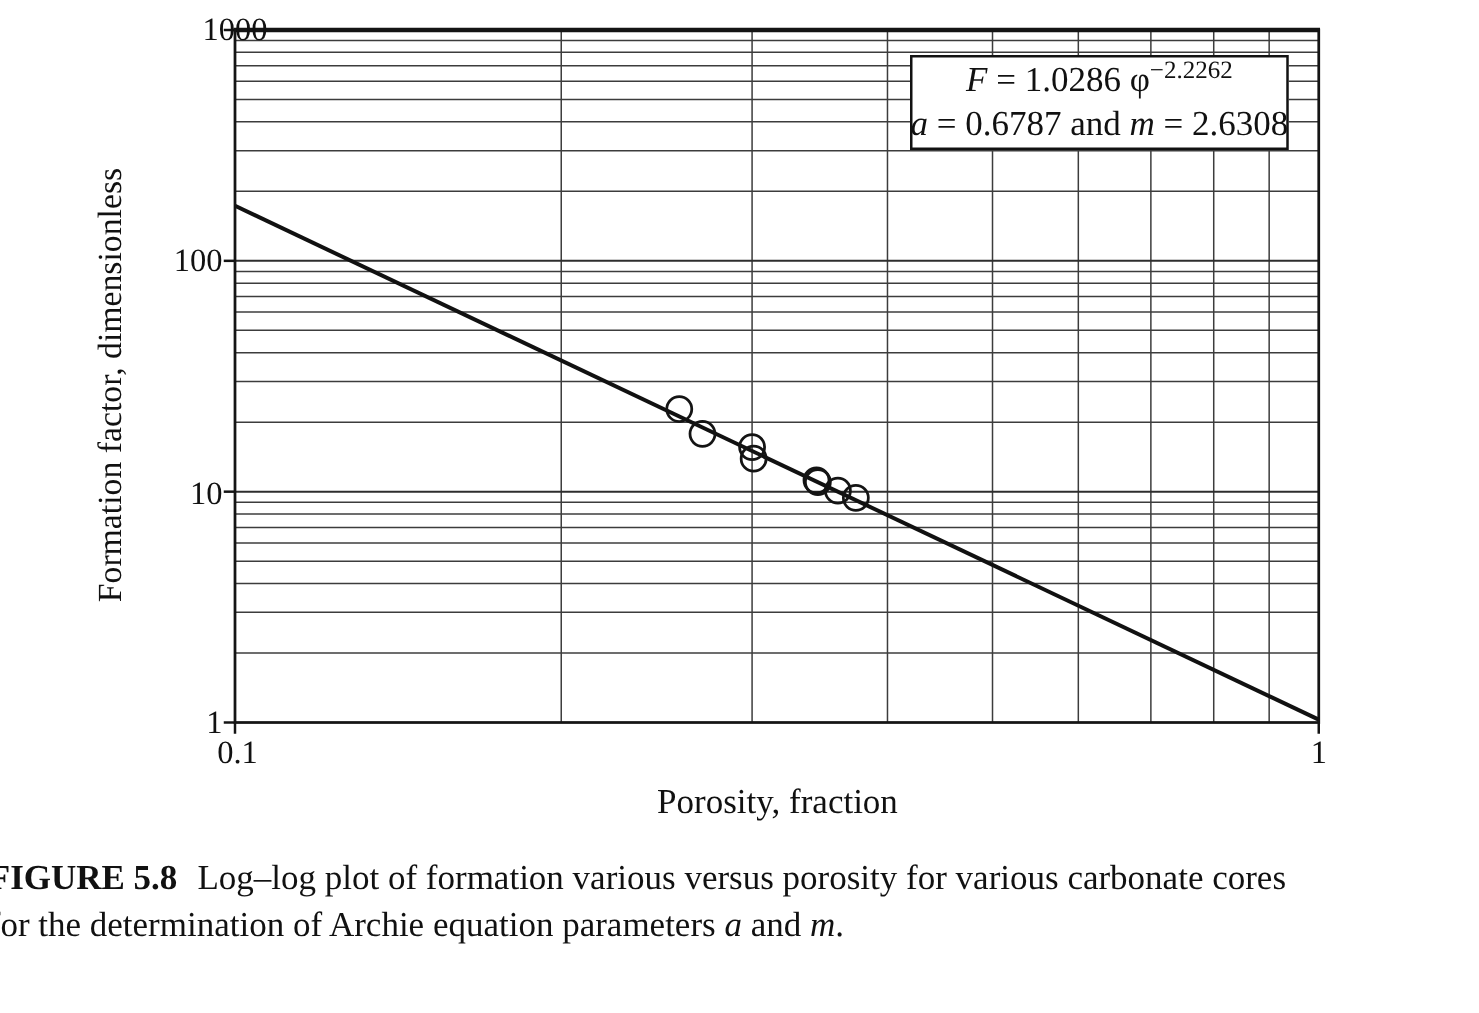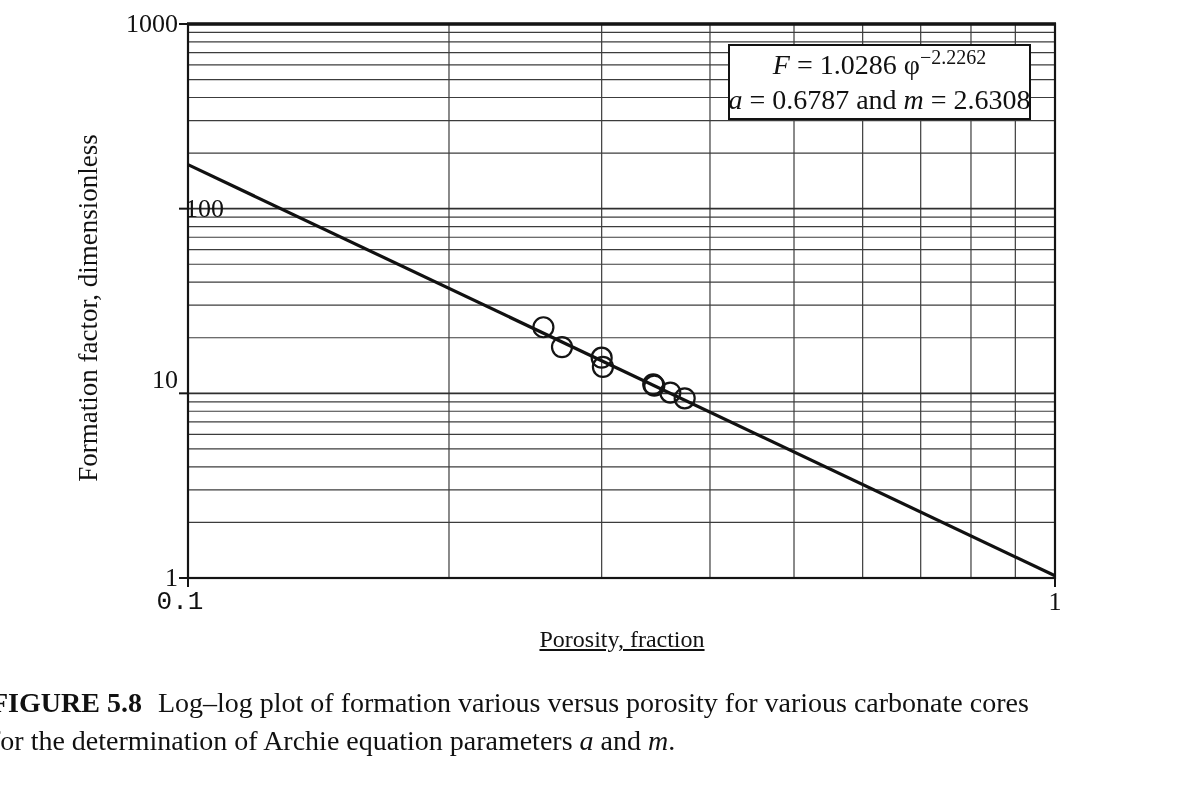--- a/index.html
+++ b/index.html
@@ -15,21 +15,21 @@
   .xtick{
     position:absolute; width:100px; text-align:center;
     font-size:26px; height:32px; line-height:32px; color:#111;
   }
   .ylabel{
     position:absolute; left:88px; top:308px; transform:translate(-50%,-50%) rotate(-90deg);
     font-size:27px; white-space:nowrap; color:#111;
   }
   .xlabel{
     position:absolute; left:622px; top:626px; transform:translateX(-50%);
-    font-size:24px; white-space:nowrap; color:#111;text-decoration:underline;
+    font-size:28px; white-space:nowrap; color:#111;
   }
   .eq-box{
     position:absolute; left:728px; top:44px; width:303px; height:76px;
     box-sizing:border-box; border:2.5px solid #121212; background:#ffffff;
     display:flex; flex-direction:column; justify-content:center; align-items:center;
     font-size:28px; line-height:35px; white-space:nowrap;
   }
   .eq-box sup{font-size:20px; line-height:0;}
   .caption{
     position:absolute; left:-9px; top:684px; width:1200px;
@@ -105,18 +105,18 @@
     <div><i>F</i><span> = 1.0286 </span><span>φ</span><sup>−2.2262</sup></div>
     <div><i>a</i><span> = 0.6787 and </span><i>m</i><span> = 2.6308</span></div>
   </div>
 
   <div class="caption">
     <span class="cap-label">FIGURE 5.8</span><span>Log–log plot of formation various versus porosity for various carbonate cores</span>
     <span class="cap-line2"><span>for the determination of Archie equation parameters </span><i>a</i><span> and </span><i>m</i><span>.</span></span>
   </div>
 
 <div class="ytick" style="top: 562px;">1</div>
-    <div class="ytick" style="top: 364px;">10</div>
-    <div class="ytick" style="top: 192.667px; margin-left: 46px;">100</div>
-    <div class="ytick" style="top: 8px;">1000</div>
-    <div class="xtick" style="left: 130px; top: 586px; font-family: Liberation Mono, monospace;">0.1</div>
+    <div class="ytick" style="top: 379px;">10</div>
+    <div class="ytick" style="top: 192.667px;">100</div>
+    <div class="ytick" style="top: 8px; margin-left: 36px;">1000</div>
+    <div class="xtick" style="left: 140px; top: 586px;">0.1</div>
     <div class="xtick" style="left: 1005px; top: 586px;">1</div>
   </div>
 
 </body></html>

